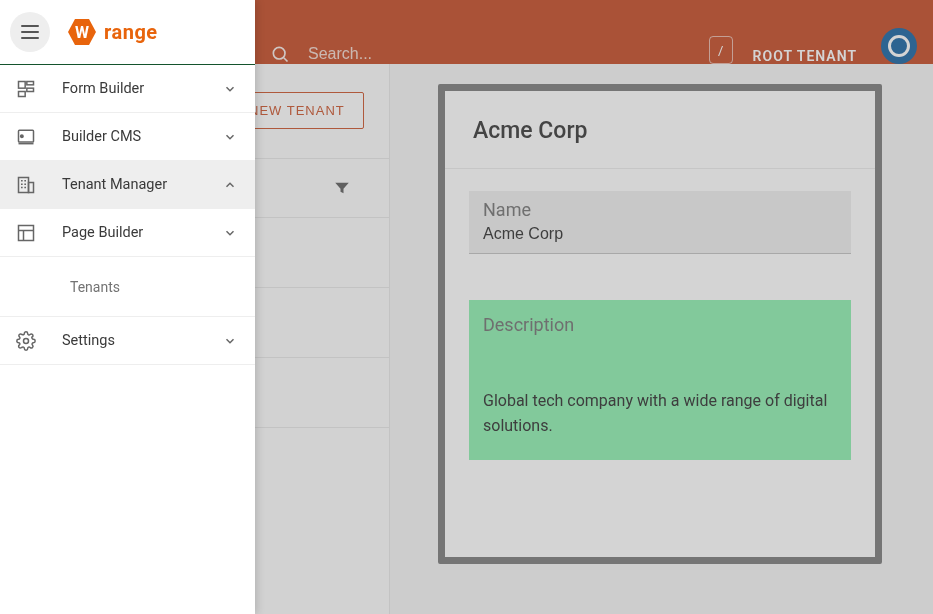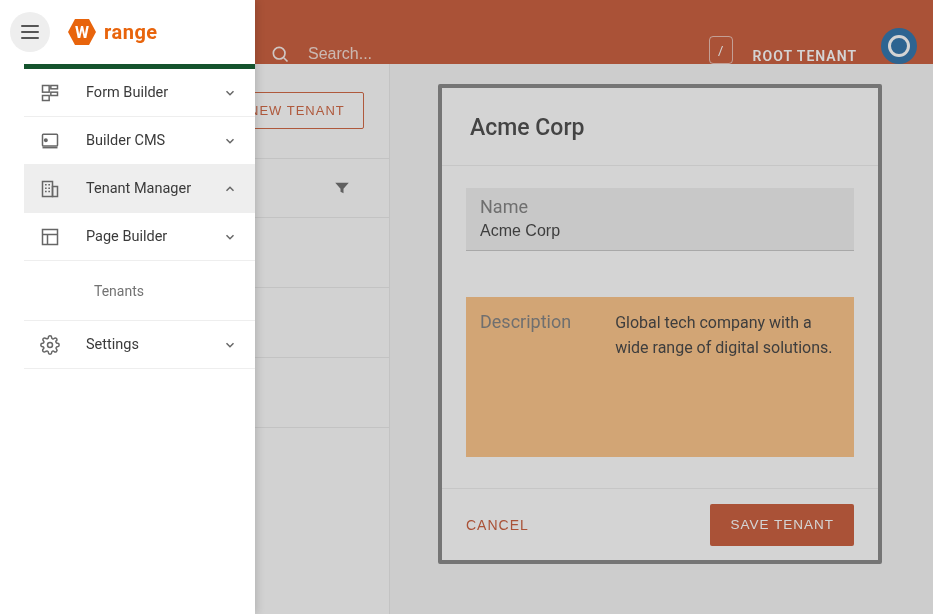--- a/index.html
+++ b/index.html
@@ -63,21 +63,21 @@
   .hamburger-lines span:nth-child(3){ top:12px; }
   .logo { display: flex; align-items: center; margin-left: 18px; gap: 8px; }
   .logo-mark {
     width: 28px; height: 28px; background: #e8640c; position: relative;
     clip-path: polygon(25% 4%, 75% 4%, 100% 50%, 75% 96%, 25% 96%, 0 50%);
     display: flex; align-items: center; justify-content: center;
     color: #fff; font-weight: 700; font-size: 16px;
   }
   .logo-text { color: #e8640c; font-weight: 700; font-size: 20px; letter-spacing: .5px; }
 
-  .nav { border-top: 5px solid #14532d; margin-left: 24px; }
+  .nav { border-top: 1px solid #14532d; }
   .nav-item {
     display: flex; align-items: center;
     height: 48px; padding: 0 18px 0 16px;
     border-bottom: 1px solid #eeeeee;
     color: #3a3a3a; font-size: 14.5px; cursor: pointer;
     gap: 26px;
   }
   .nav-item .nav-icon { width: 20px; display: flex; justify-content: center; color: #666; }
   .nav-item .nav-chevron { margin-left: auto; color: #666; }
   .nav-item.active { background: #eeeeee; }
@@ -106,40 +106,40 @@
     height: 60px; border-top: 1px solid #e6e6e6; border-bottom: 1px solid #e6e6e6;
     display: flex; align-items: center; justify-content: flex-end; padding-right: 38px;
   }
   .filter-icon { color: #555; }
   .list-rows { position: absolute; top: 154px; left: 0; right: 0; }
   .list-rows .row { height: 70px; border-bottom: 1px solid #e6e6e6; }
 
   
   .detail-card {
     position: absolute; top: 20px; left: 438px; width: 444px; height: 480px;
-    background: #fff; border: 4px solid #737373; border-radius: 2px;
+    background: #fff; border: 7px solid #737373; border-radius: 2px;
   }
   .detail-title {
     padding: 26px 28px 24px 28px;
     font-size: 23px; color: #2b2b2b; font-weight: 500;
     border-bottom: 1px solid #eaeaea;
   }
   .form-body { padding: 22px 24px; }
   .field-block {
     background: #ededed; padding: 8px 14px 10px 14px; margin-bottom: 46px;
     border-bottom: 1px solid #bfbfbf;
   }
   .field-label { font-size: 18px; color: #6b6b6b; margin-bottom: 4px; }
   .field-value {
     font-size: 16px; color: #222; background: transparent;
     border: none; outline: none; width: 100%;
   }
   .desc-block {
-    background: #fdba74; padding: 14px 14px 12px 14px; height: 160px;
-    display: flex; flex-direction: row; gap: 44px;
+    background: #86efac; padding: 14px 14px 12px 14px; height: 160px;
+    display: flex; flex-direction: column; gap: 44px;
   }
   .desc-block .field-label { margin-bottom: 10px; }
   .desc-block textarea.field-value { resize: none; line-height: 1.55; flex: 1; font-family: inherit; }
   .card-footer {
     position: absolute; left: 0; right: 0; bottom: 0;
     border-top: 1px solid #eaeaea; height: 72px;
     display: flex; align-items: center; padding: 0 24px;
   }
   .cancel-btn {
     color: #c14019; font-size: 14px; letter-spacing: 1px; cursor: pointer;
@@ -205,24 +205,20 @@
         <div class="field-label">Name</div>
         <input class="field-value" value="Acme Corp" style="">
       </div>
 
       <div class="desc-block">
         <div class="field-label">Description</div>
         <textarea class="field-value" style="">Global tech company with a wide range of digital solutions.</textarea>
       </div>
     </div>
 
-    <div class="card-footer">
-      <button class="cancel-btn">CANCEL</button>
-      <button class="save-btn">SAVE TENANT</button>
-    </div>
   </div>
 
 </div>
 
 <div class="overlay"></div>
 
 <div class="sidebar">
   <div class="sidebar-header">
     <div class="hamburger-btn">
       <div class="hamburger-lines">

